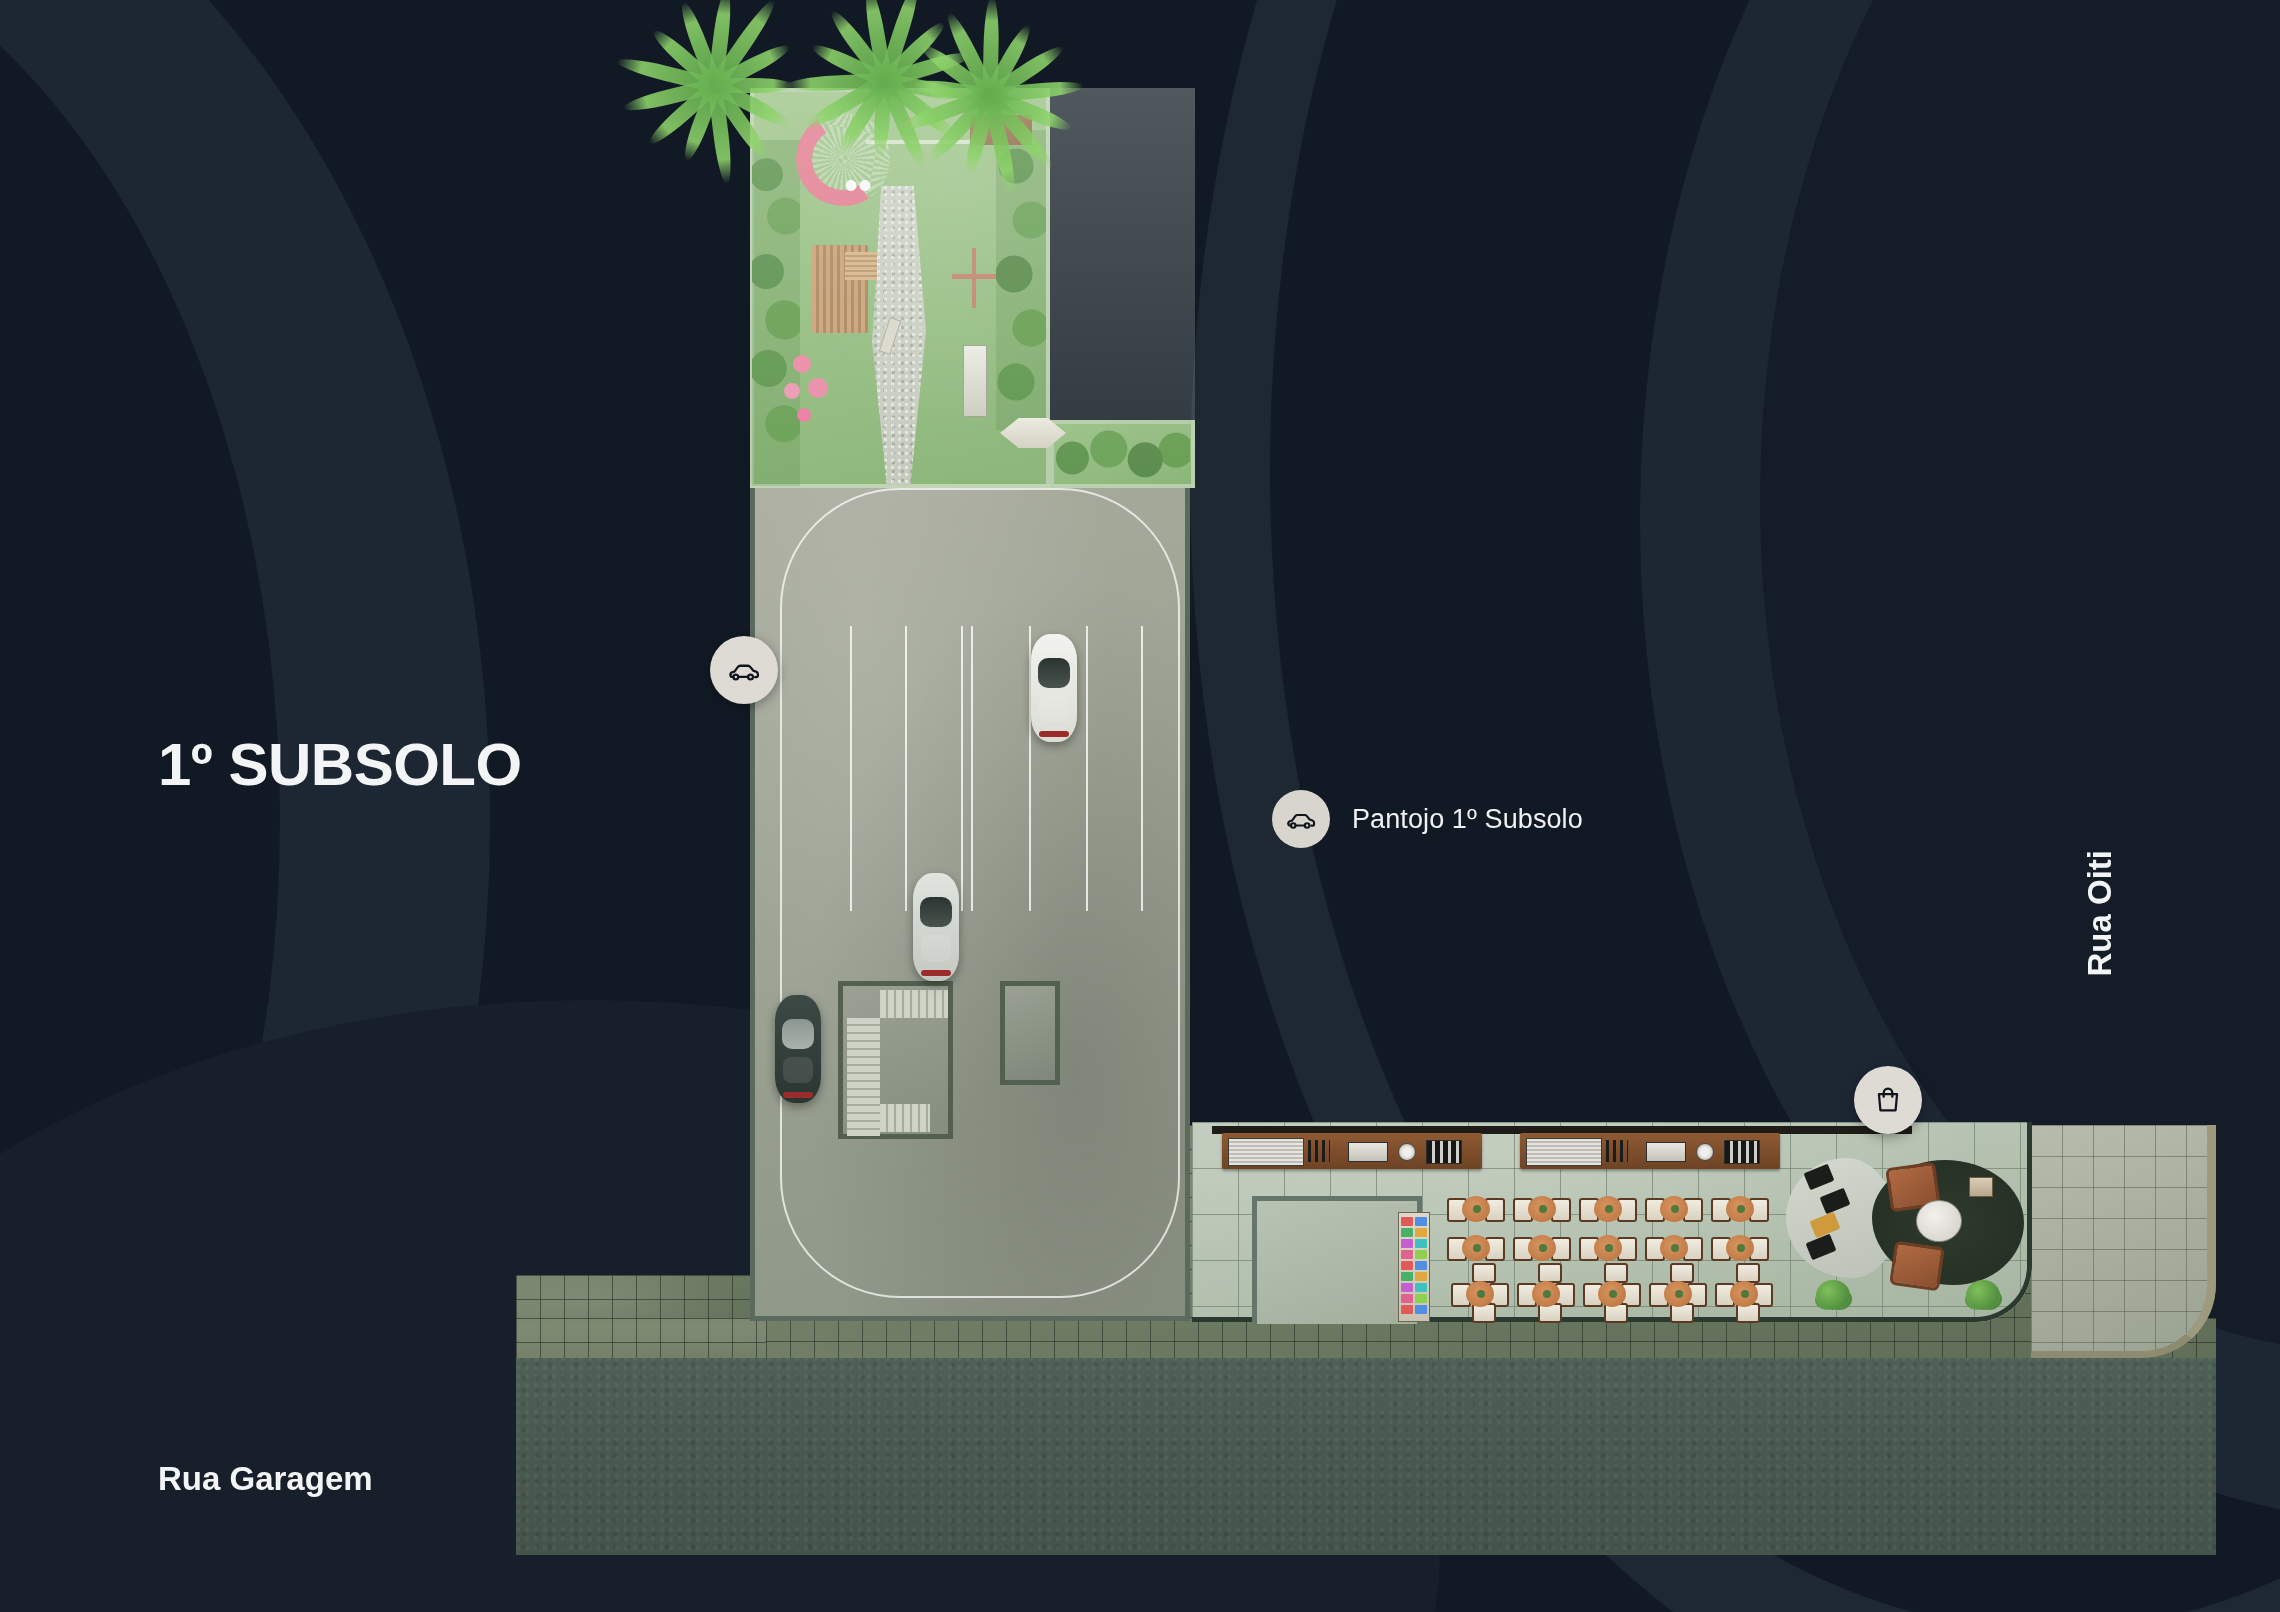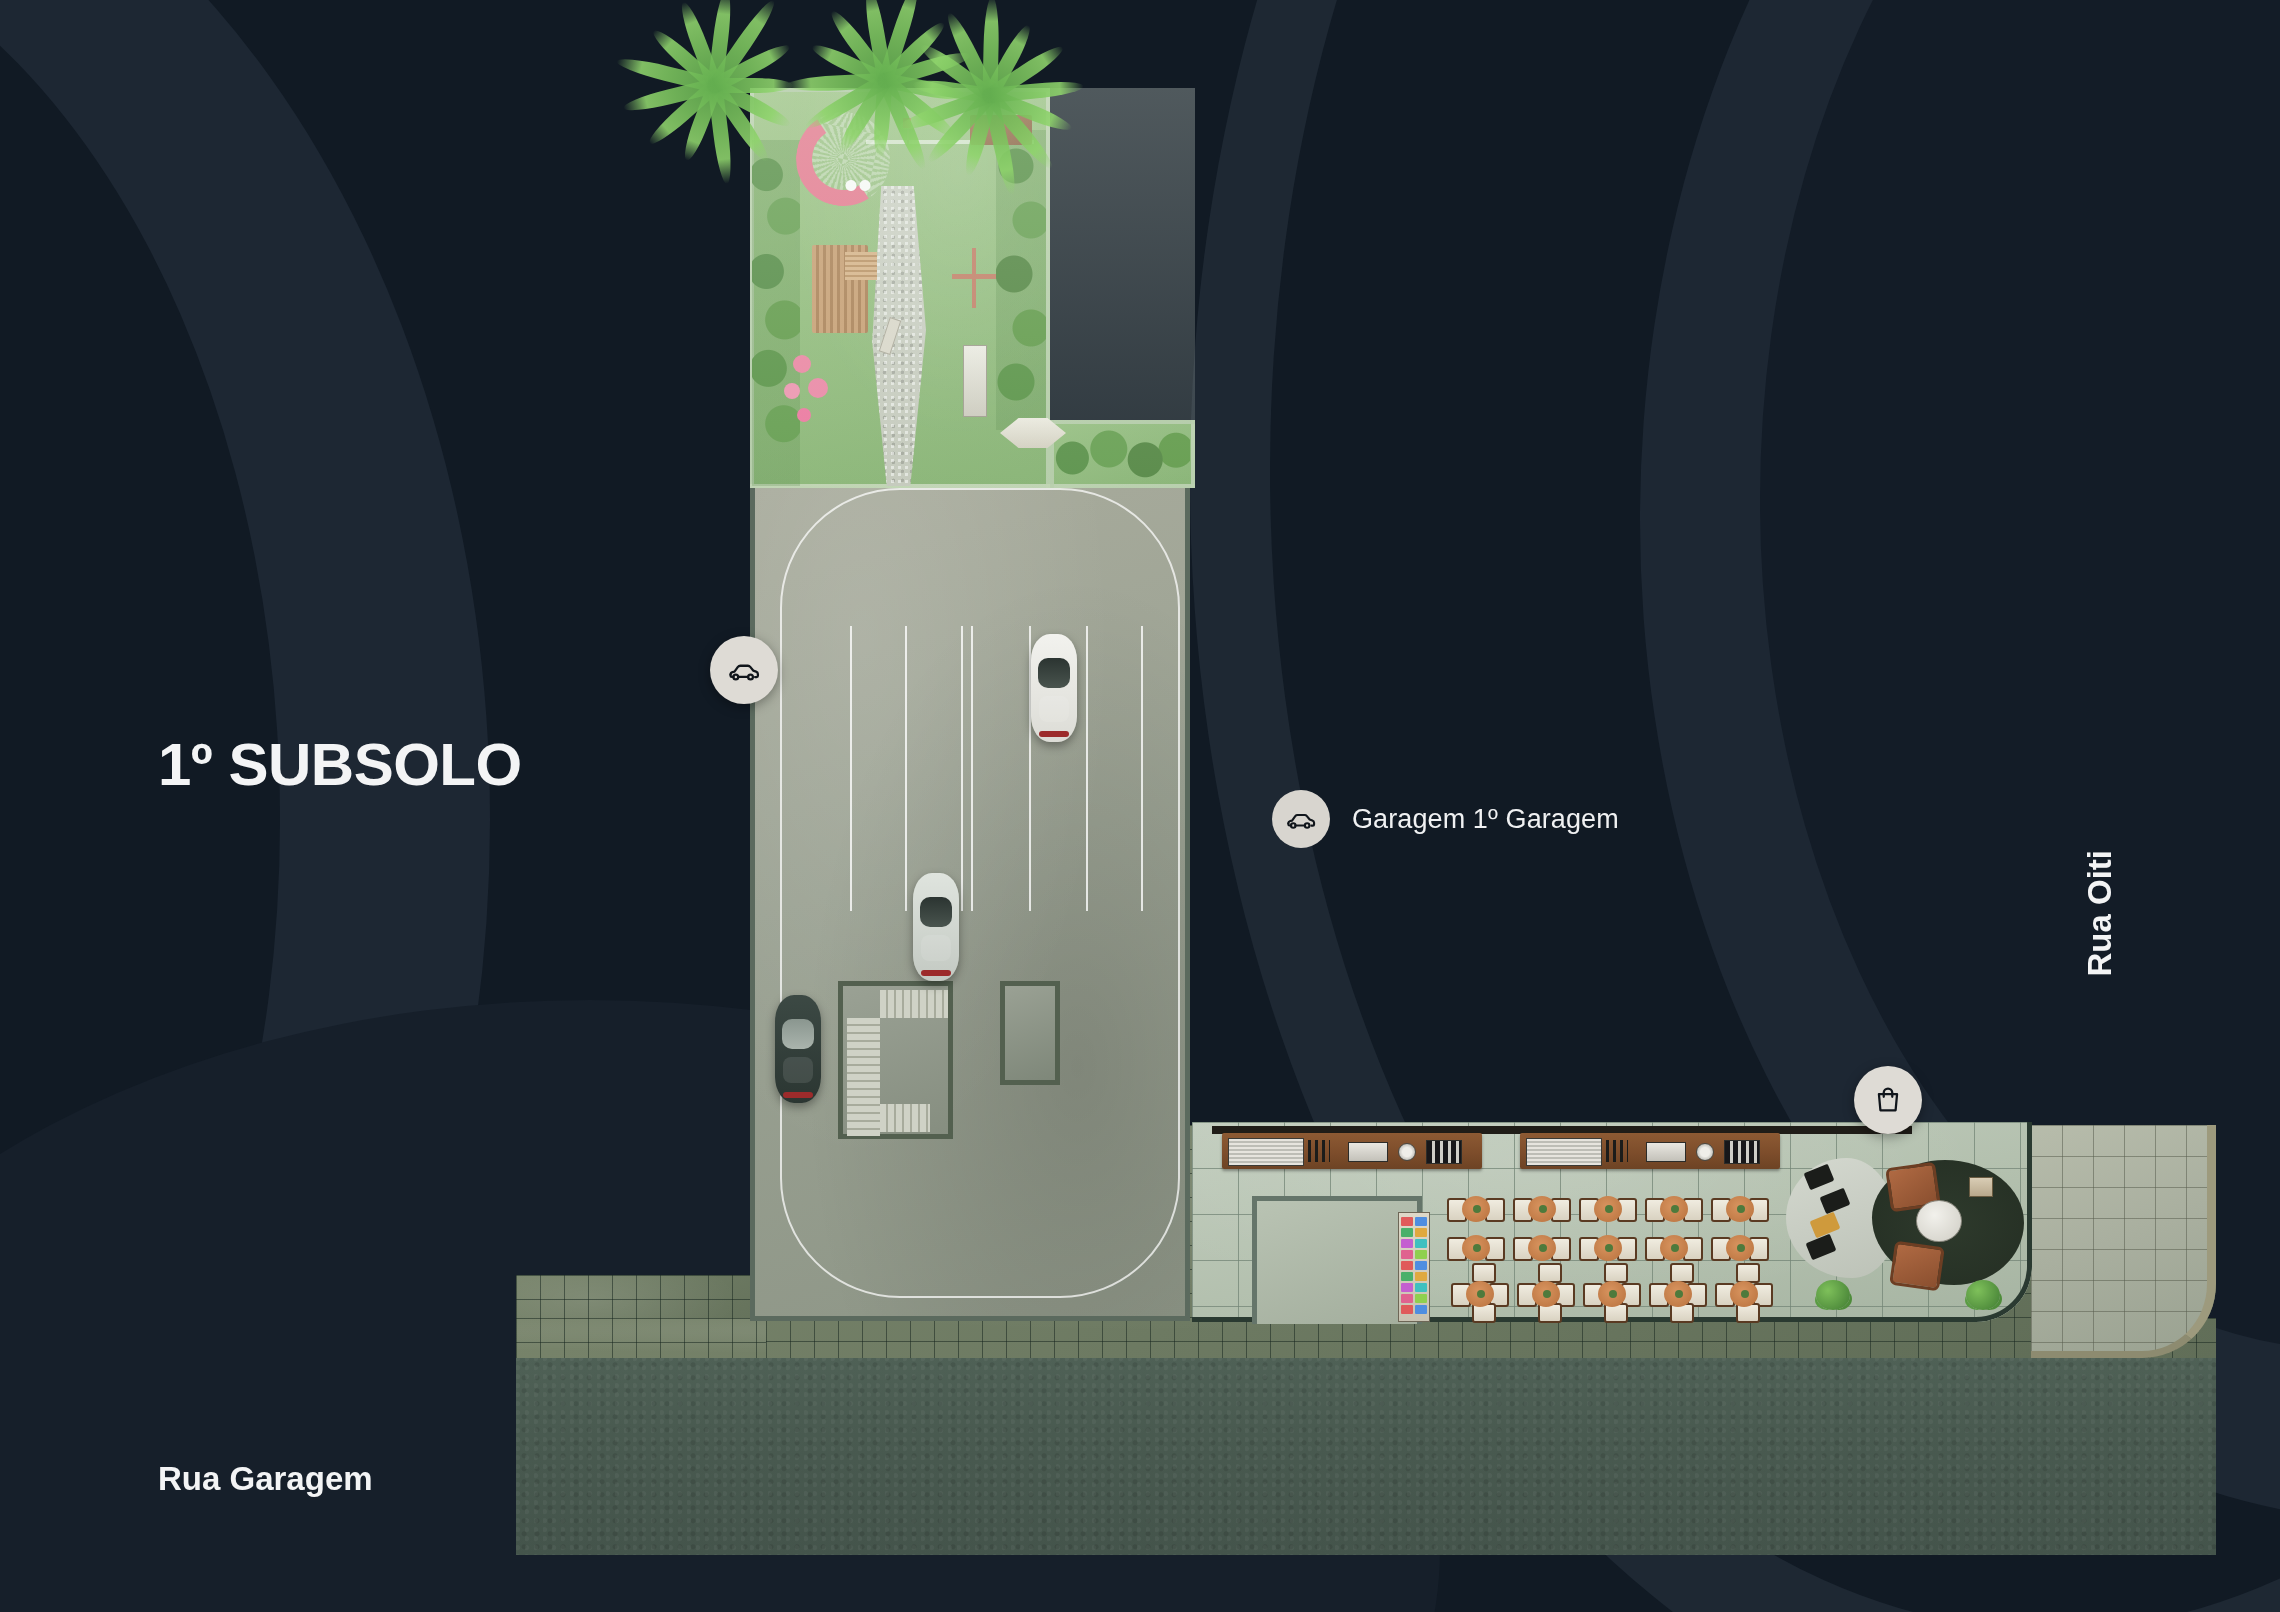--- a/index.html
+++ b/index.html
@@ -583,18 +583,18 @@
   <div class="legend-row">
     <span class="legend-ico">
       <svg width="32" height="32" viewBox="0 0 24 24" fill="none" stroke="#10151b" stroke-width="1.6" stroke-linecap="round" stroke-linejoin="round">
         <path d="M2.5 15.2c0-.9.6-1.5 1.4-1.7l1.4-.3 2.4-3.4c.4-.5 1-.8 1.7-.8h5.4c.6 0 1.2.3 1.6.8l2.1 2.6 2 .7c.8.3 1.3.9 1.3 1.7v1.3c0 .5-.4.9-.9.9h-1.1"></path>
         <path d="M7.8 16.9H15"></path>
         <path d="M4.6 16.9H3.4c-.5 0-.9-.4-.9-.9v-.8"></path>
         <circle cx="6.2" cy="16.9" r="1.7"></circle>
         <circle cx="16.6" cy="16.9" r="1.7"></circle>
       </svg>
     </span>
-    <span class="legend-txt">Garagem 1º Garagem</span>
+    <span class="legend-txt">Pantojo 1º Subsolo</span>
   </div>
 </div>
 
 <div id="street-bottom">Rua Garagem</div>
 <div id="street-right">Rua Oiti</div>
 
 </body></html>

